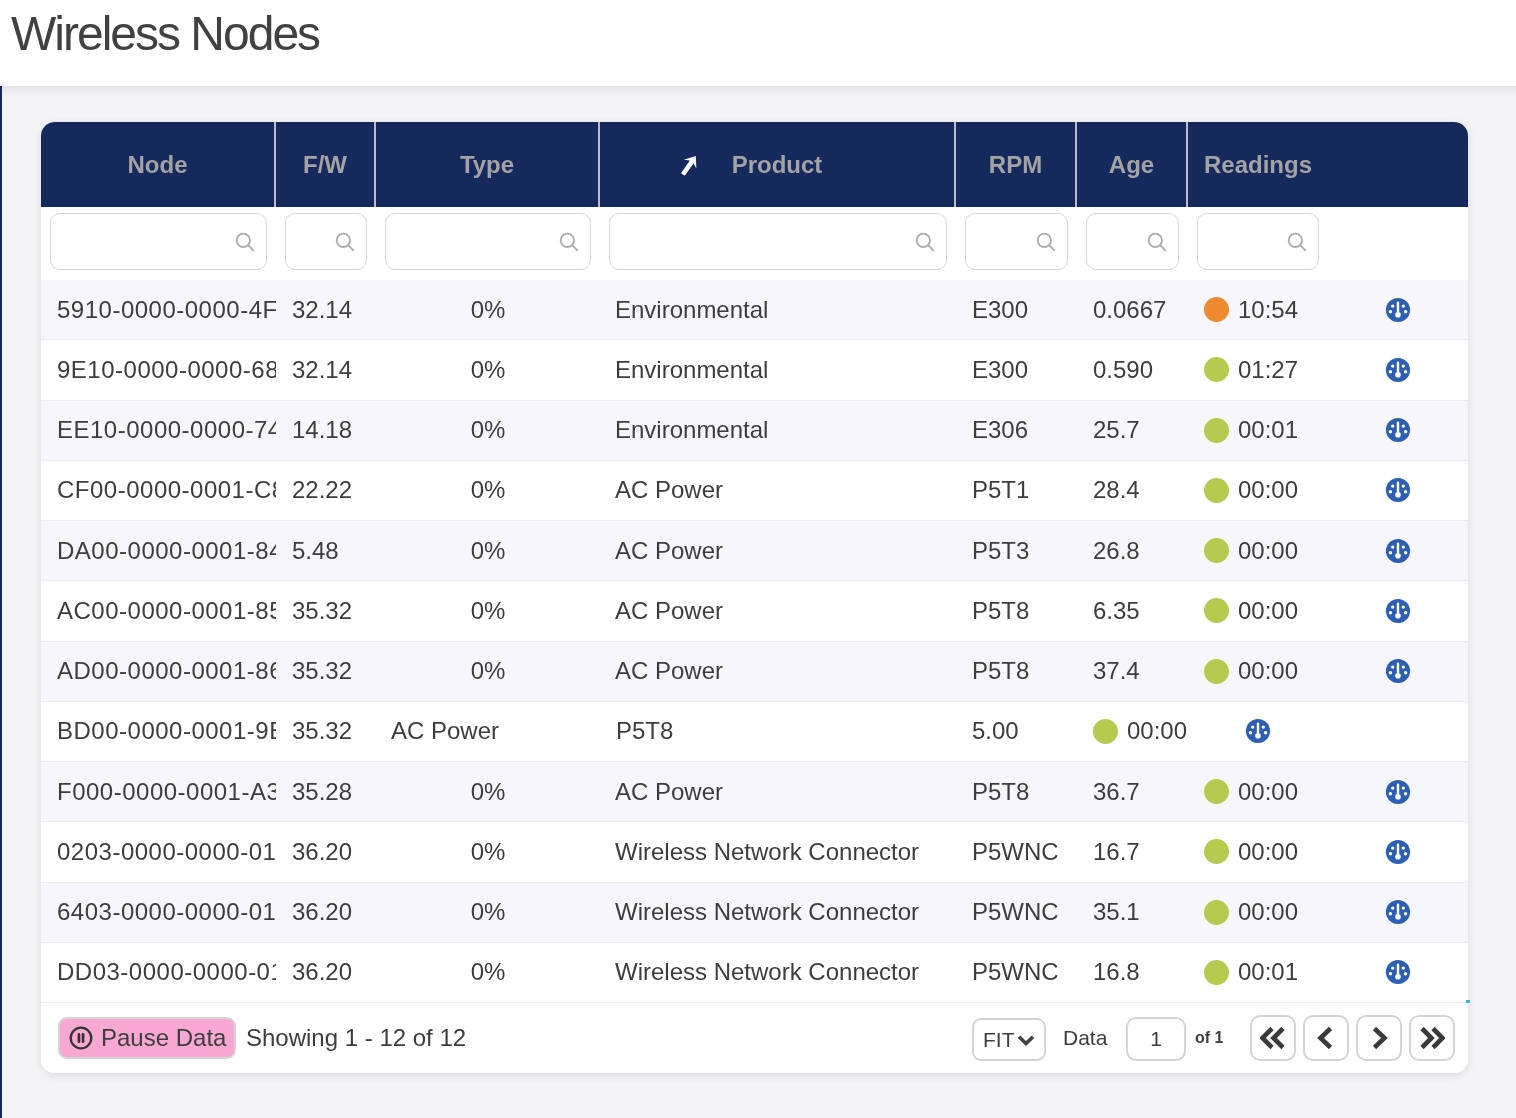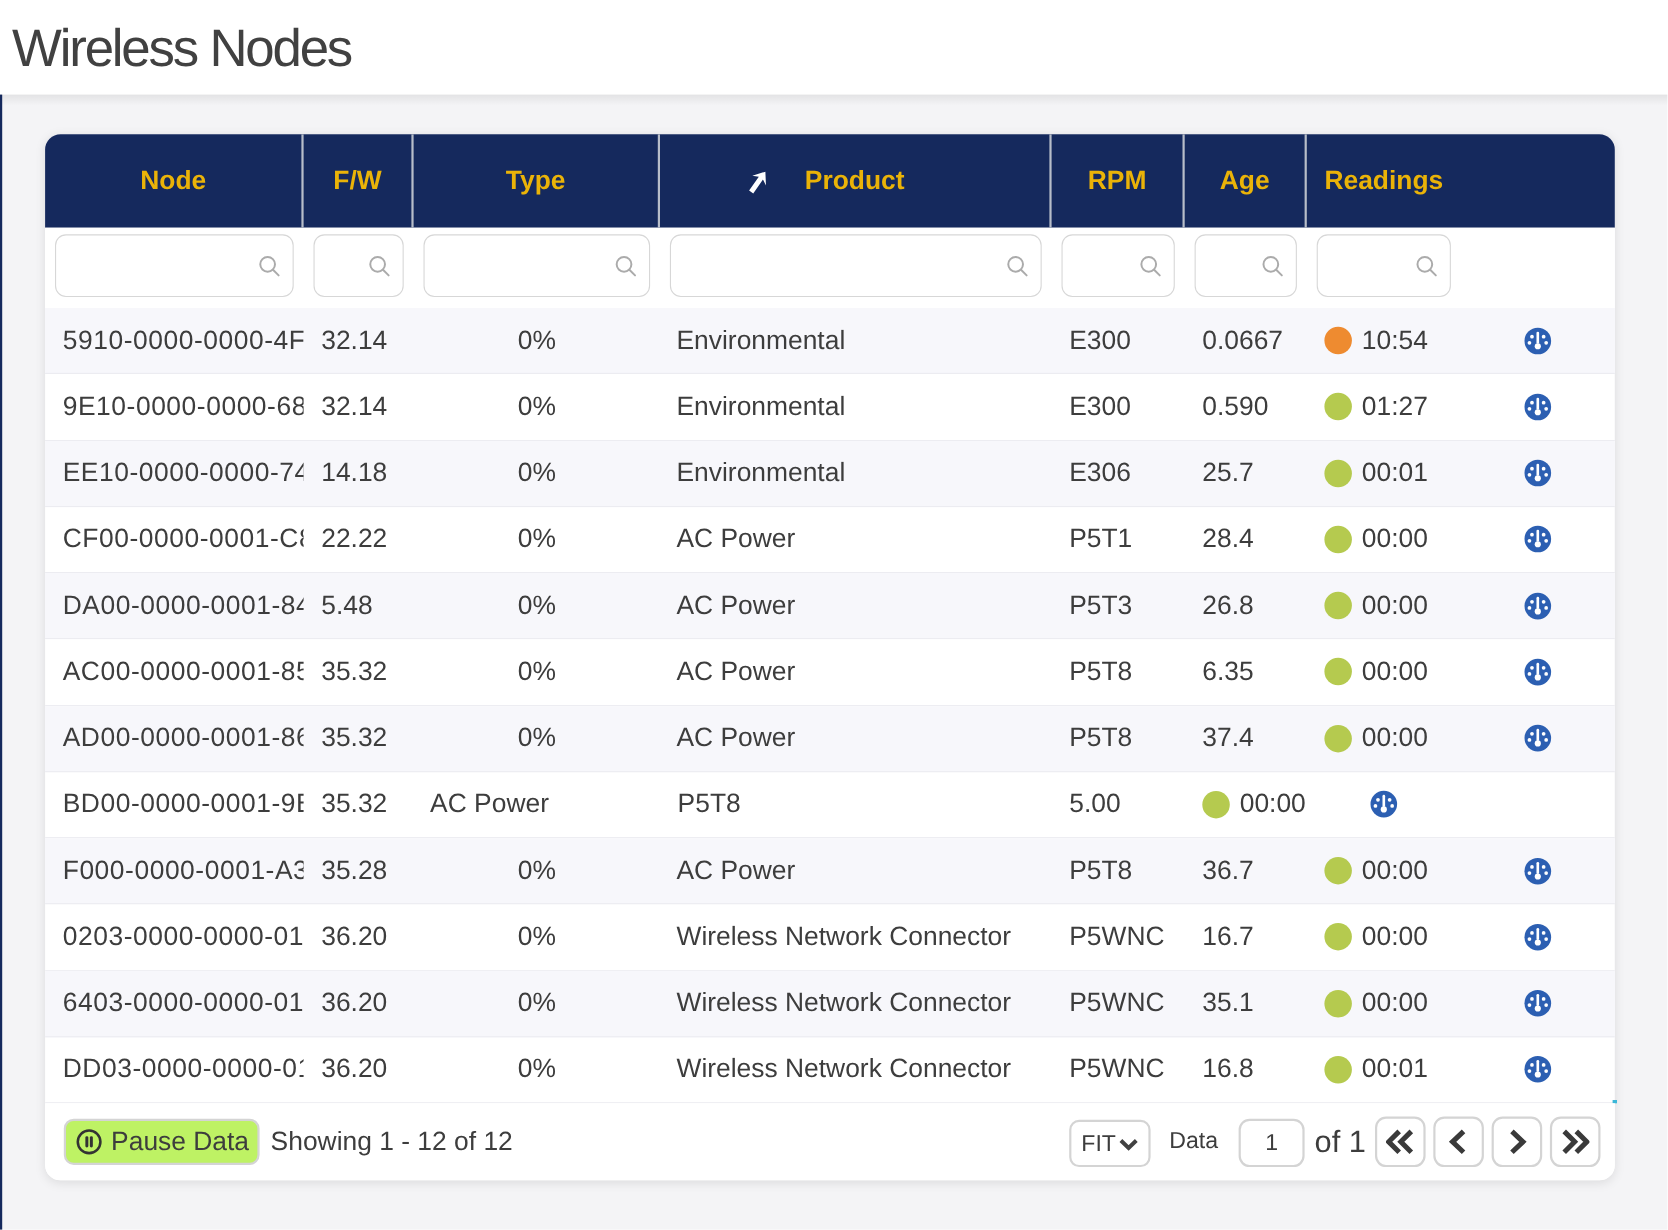--- a/index.html
+++ b/index.html
@@ -20,21 +20,21 @@
     --input-border:#d7d7d7;
     --icon-gray:#a6a6a6;
     --orange:#ee8b30;
     --green:#b5ca4f;
     --blue:#2c5fb2;
     --btn-border:#d4d4d4;
     --hsep:#b7bdc9;
     --cyan:#3bb7d8;
   }
   .page-title{
-    position:absolute; left:11px; top:17px;
+    position:absolute; left:11px; top:6px;
     font-size:48px; font-weight:400; color:#414141;
     letter-spacing:-2px;
   }
   .content{
     position:absolute; left:0; top:86px; right:0; bottom:0;
     background:var(--gray-bg);
   }
   .content::before{
     content:""; position:absolute; left:0; top:0; right:0; height:10px;
     background:linear-gradient(to bottom, rgba(0,0,0,0.07), rgba(0,0,0,0));
@@ -50,21 +50,21 @@
     background:#fff; border-radius:14px;
     box-shadow:0 2px 10px rgba(0,0,0,0.10);
   }
   .grid{
     display:grid;
     grid-template-columns:235px 100px 224px 356px 121px 111px 140px 140px;
   }
   .thead{
     height:85px; background:var(--navy);
     border-radius:14px 14px 0 0;
-    color:#eab308; font-weight:700; font-size:24px;
+    color:#a3a3a3; font-weight:700; font-size:24px;
     overflow:hidden;
   }
   .th{
     display:flex; align-items:center; justify-content:center;
     border-right:2px solid var(--hsep);
     position:relative;
   }
   .th:last-child{ border-right:none; }
   .cursor-arrow{
     position:absolute; left:76px; top:30px; width:36px; height:36px;
@@ -108,21 +108,21 @@
     position:absolute; left:0; right:0; bottom:0; top:881px;
     border-radius:0 0 14px 14px;
     background:#fff;
     font-size:24px; color:var(--text);
   }
   .pause-btn{
     position:absolute; left:17px; top:50%; transform:translateY(-50%);
     height:42px; padding:0 8px 0 9px;
     display:flex; align-items:center; gap:8px;
     border:2px solid var(--btn-border); border-radius:9px;
-    background:#bef264; font-size:24px; color:var(--text);
+    background:#f9a8d4; font-size:24px; color:var(--text);
     font-family:inherit; cursor:pointer;
   }
   .showing{
     position:absolute; left:205px; top:50%; transform:translateY(-50%);
   }
   .fit-select{
     position:absolute; left:931px; top:15px;
     width:74px; height:43px;
     display:flex; align-items:center;
     padding-left:9px;
@@ -137,21 +137,22 @@
   }
   .page-input{
     position:absolute; left:1085px; top:14px;
     width:60px; height:44px;
     border:2px solid var(--btn-border); border-radius:10px;
     text-align:center; font-size:21px; font-family:inherit; color:var(--text);
     outline:none; background:#fff;
   }
   .of-label{
     position:absolute; left:1154px; top:50%; transform:translateY(-50%);
-    font-size:28px;
+    font-size:16px;
+    font-weight:bold;
   }
   .nav-btn{
     position:absolute; top:12px;
     width:46px; height:46px;
     border:2px solid var(--btn-border); border-radius:10px;
     background:#fff; display:flex; align-items:center; justify-content:center;
     cursor:pointer;
   }
   .nav-btn.b1{ left:1209px; }
   .nav-btn.b2{ left:1262px; }

